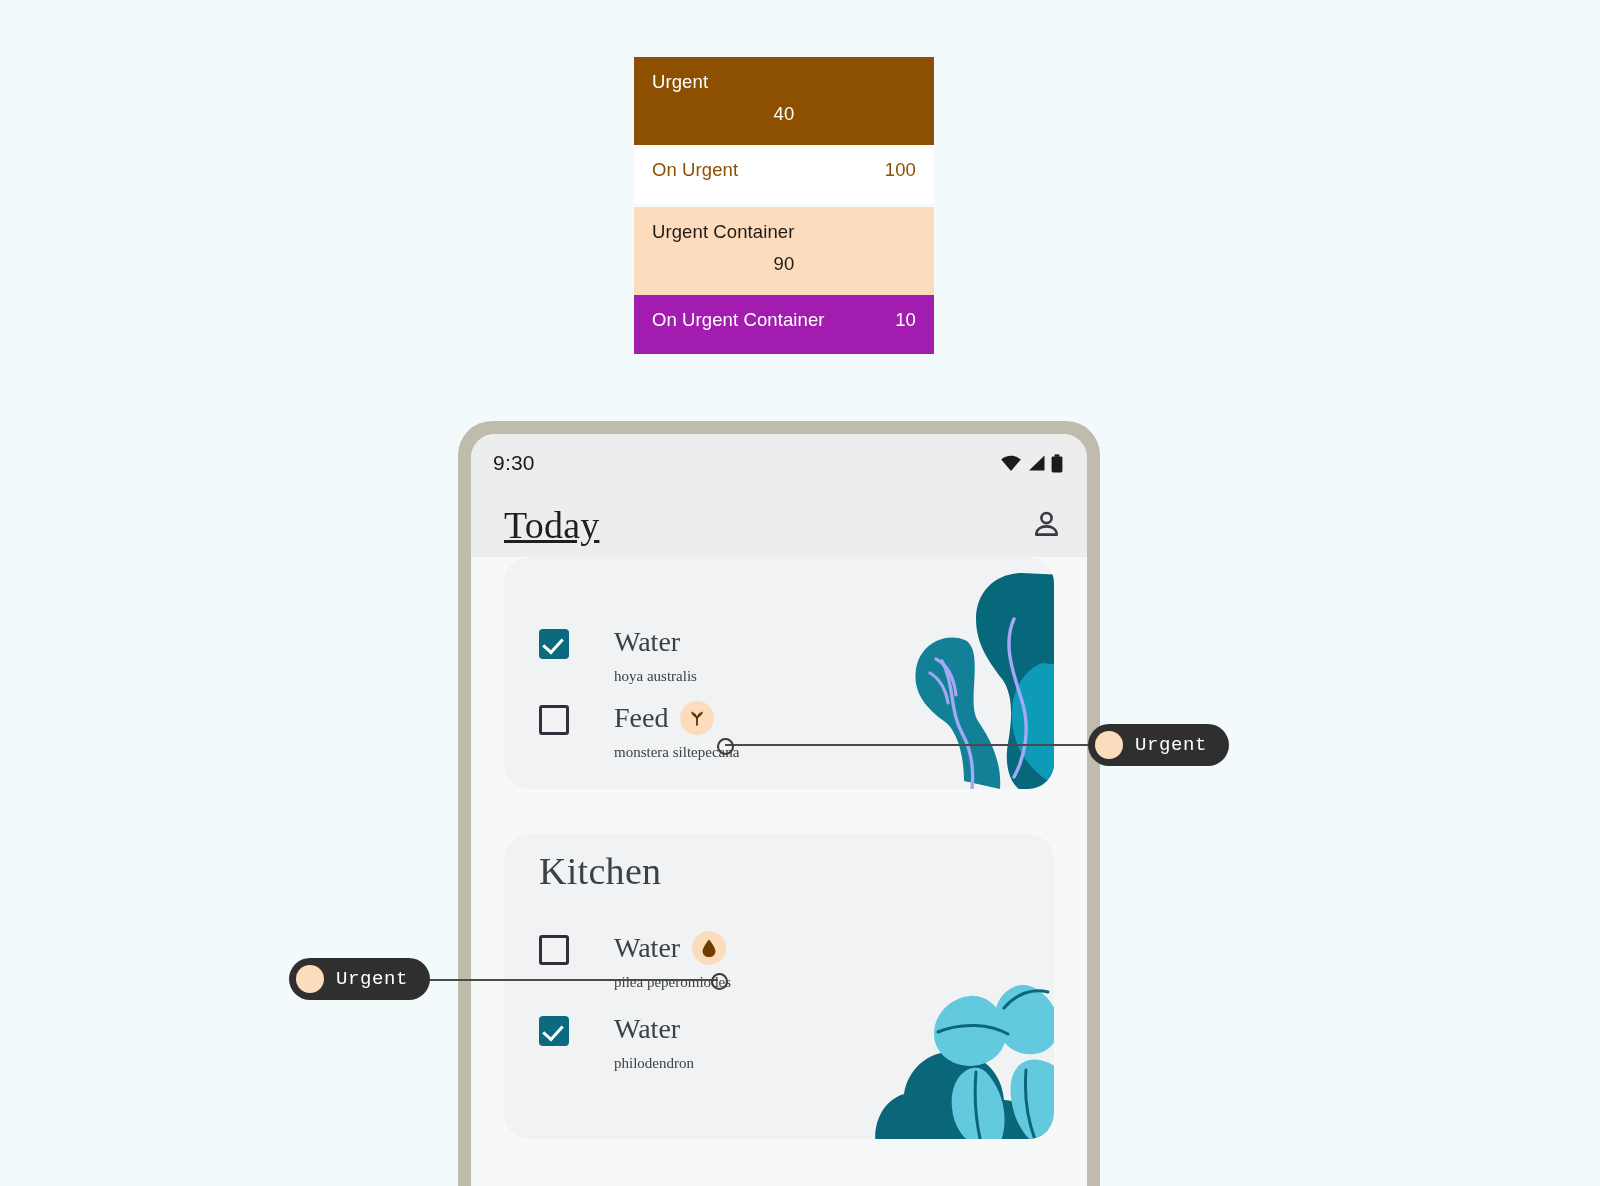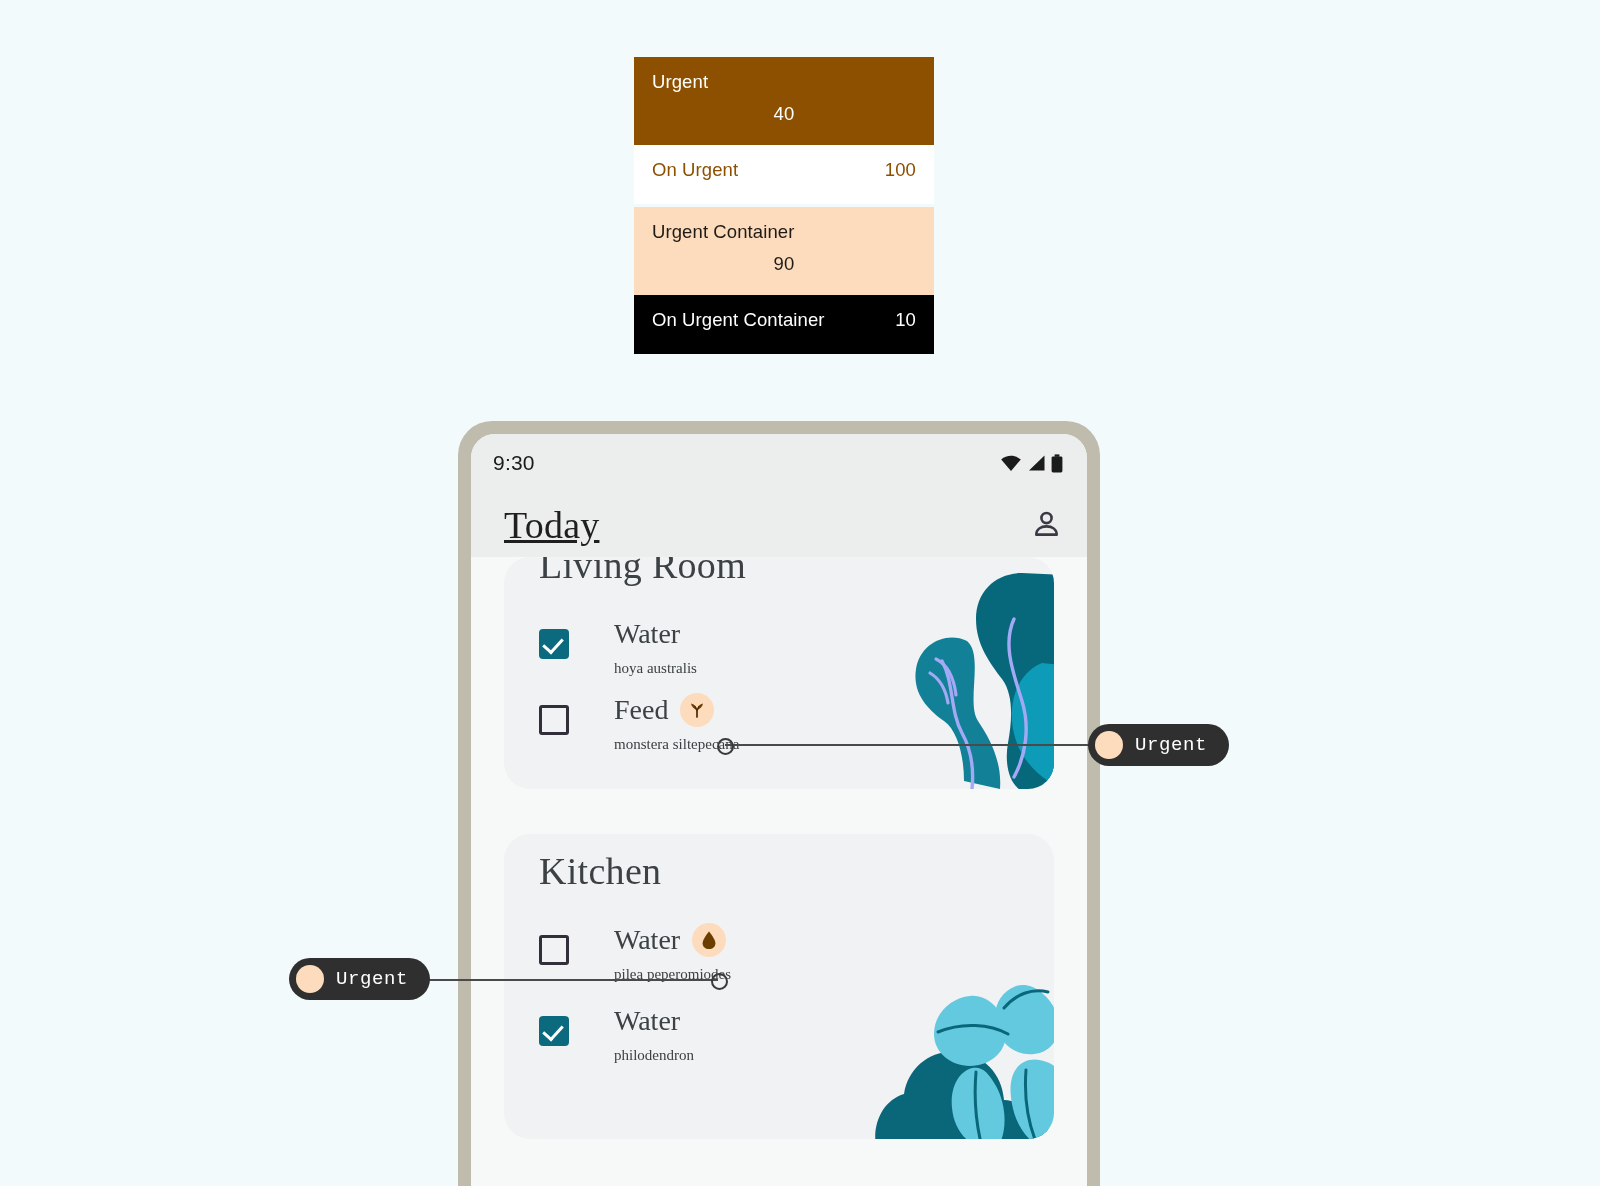--- a/index.html
+++ b/index.html
@@ -181,20 +181,21 @@
     transform: rotate(42deg);
   }
   .task-text {
     margin-left: 45px;
     margin-top: -12px;
   }
   .task-title-line {
     display: flex;
     align-items: flex-end;
     gap: 0;
+    margin-top: 8px;
   }
   .task-title {
     font-family: "Liberation Serif", serif;
     font-size: 28px;
     color: #3B4144;
     line-height: 34px;
   }
   .task-sub {
     font-family: "Liberation Serif", serif;
     font-size: 15px;
@@ -290,21 +291,21 @@
     <div class="swatch-value">100</div>
   </div>
 
   <div class="swatch-gap"></div>
 
   <div class="swatch-row tall" style="background:#FDDCBD;color:#1F1B16;">
     <div class="swatch-label">Urgent Container</div>
     <div class="swatch-value">90</div>
   </div>
 
-  <div class="swatch-row short nogap" style="background:#000000;color:#FFFFFF;">
+  <div class="swatch-row short nogap" style="background:#a21caf;color:#FFFFFF;">
     <div class="swatch-label">On Urgent Container</div>
     <div class="swatch-value">10</div>
   </div>
 
 </div>
 
 <div id="phone-frame">
   <div id="phone-screen">
 
     <div id="status-bar">
@@ -338,21 +339,20 @@
         <svg class="plant-art" id="plant-living" viewBox="0 0 190 220">
           <path d="M95 70 C75 60 48 72 44 98 C40 124 58 140 72 150 C86 160 92 186 92 210 L128 218 C130 190 118 168 106 150 C94 132 112 84 95 70 Z" fill="#128197"></path>
           <path d="M150 2 C124 2 104 20 104 48 C104 74 118 92 130 108 C142 124 140 150 136 172 C132 194 138 214 150 220 L190 220 L190 4 Z" fill="#07687C"></path>
           <path d="M170 92 C150 100 138 122 140 150 C142 178 158 198 176 210 L190 212 L190 94 Z" fill="#0E9BB7"></path>
           <path d="M64 88 C76 94 82 108 84 124" fill="none" stroke="#A3A9F5" stroke-width="3.2" stroke-linecap="round"></path>
           <path d="M58 102 C68 108 74 120 76 132" fill="none" stroke="#A3A9F5" stroke-width="3.2" stroke-linecap="round"></path>
           <path d="M70 90 C82 112 78 140 90 162 C100 180 102 198 100 218" fill="none" stroke="#A3A9F5" stroke-width="3.4" stroke-linecap="round"></path>
           <path d="M142 48 C130 74 142 104 150 130 C158 156 154 184 142 206" fill="none" stroke="#A3A9F5" stroke-width="3.4" stroke-linecap="round"></path>
         </svg>
 
-        <div class="room-title">Living Room</div>
 
         <div class="task-row" style="left:35px; top:72px;">
           <div class="checkbox checked"></div>
           <div class="task-text">
             <div class="task-title-line">
               <span class="task-title">Water</span>
             </div>
             <div class="task-sub">hoya australis</div>
           </div>
         </div>

